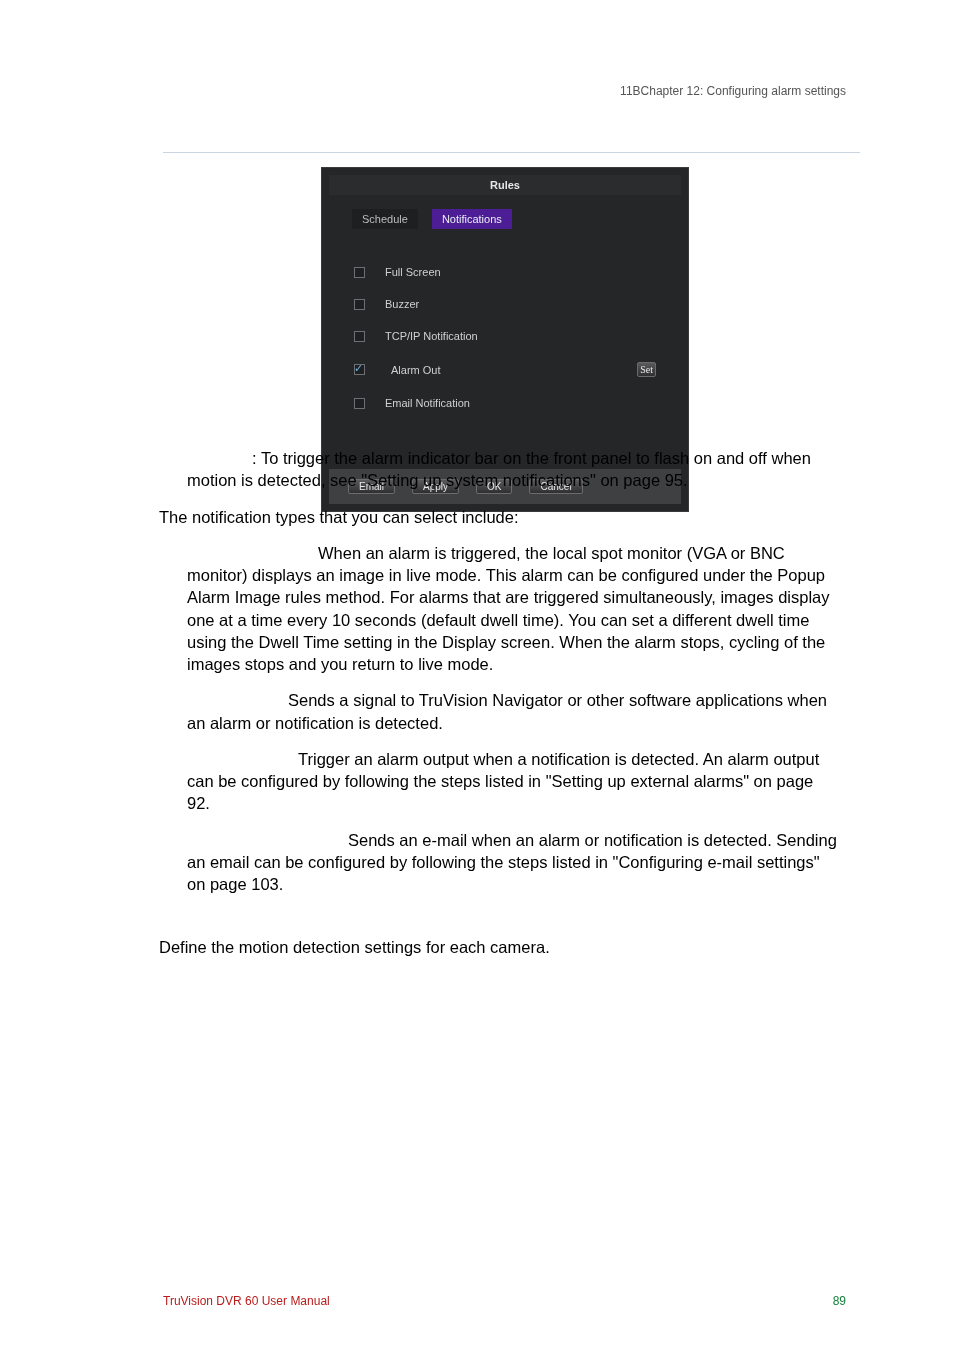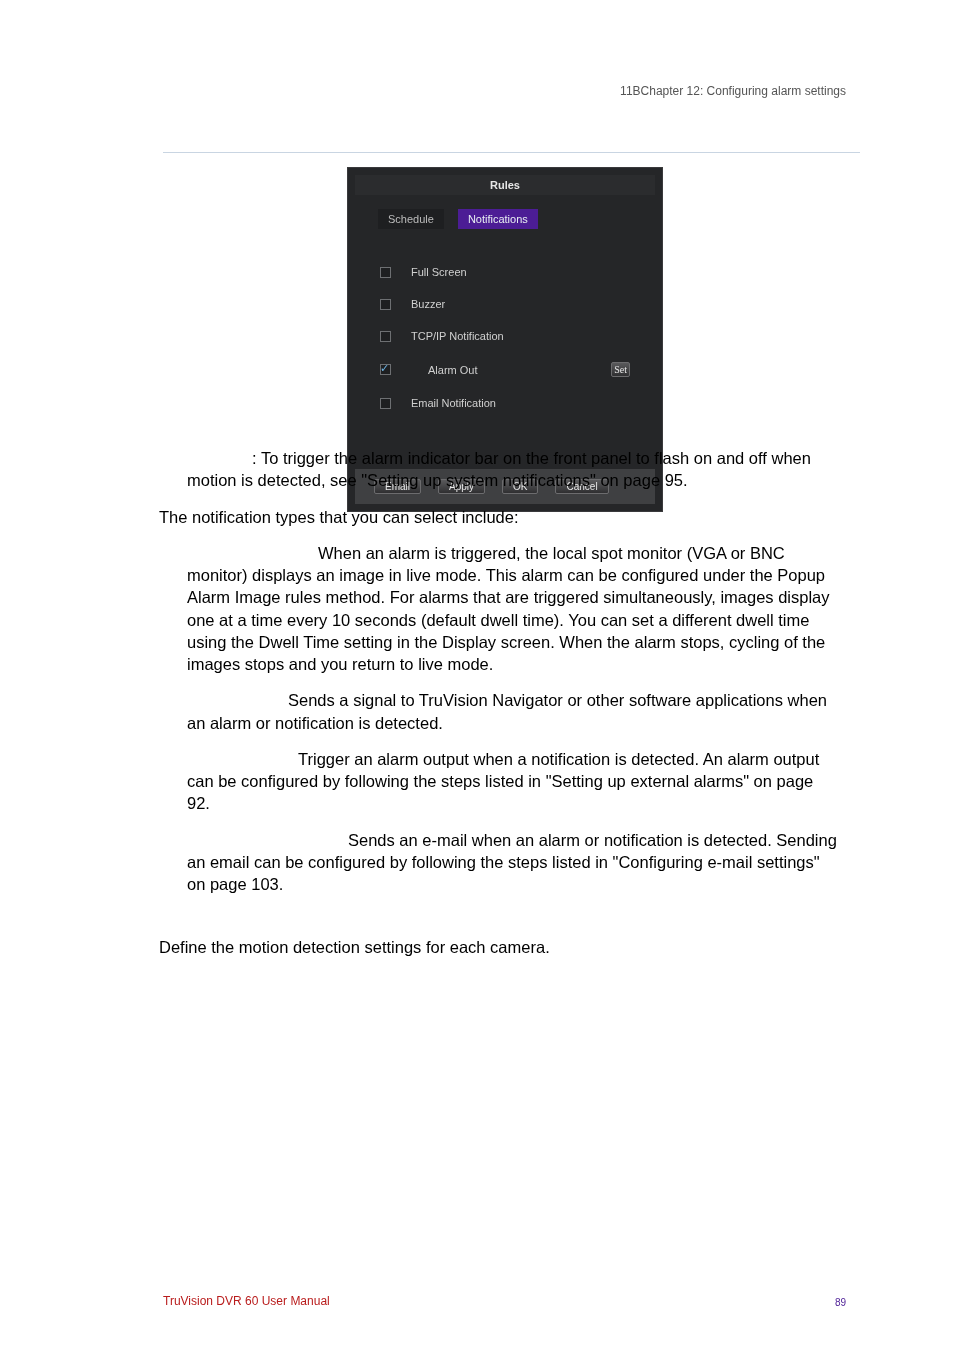--- a/index.html
+++ b/index.html
@@ -1,39 +1,39 @@
 <!DOCTYPE html>
 <html><head>
 <meta charset="utf-8">
 <style>
   * { box-sizing: border-box; margin: 7px; padding: 0; }
   html, body { width: 954px; height: 1350px; background: #ffffff; font-family: Arial, Helvetica, sans-serif; color: #000; }
   .page { position: relative; width: 954px; height: 1350px; }
   .header-text { position: absolute; top: 56px; right: 122px; font-size: 12px; color: #555; }
   .rule { position: absolute; top: 124px; left: 135px; width: 697px; height: 1px; background: #c9d5e2; }
   .dialog-wrap { position: absolute; top: 132px; left: 0; width: 954px; display: flex; justify-content: center; }
-  .dialog { width: 316px; background: #252628; border: 1px solid #3a3a3c; font-family: Arial, sans-serif; font-size: 11px; color: #d0d0d0; }
+  .dialog { width: 368px; background: #252628; border: 1px solid #3a3a3c; font-family: Arial, sans-serif; font-size: 11px; color: #d0d0d0; }
   .dialog-title { text-align: center; padding: 4px 0; font-weight: bold; color: #e6e6e6; background: #2b2c2e; }
   .tabs { display: flex; padding: 0 16px; }
   .tab { padding: 4px 10px; font-size: 11px; }
   .tab.inactive { background: #1e1f21; color: #bcbcbc; }
   .tab.active { background: #4c1d95; color: #e8eef3; }
   .dialog-body { padding: 10px 18px 40px 18px; min-height: 170px; }
   .chk-row { display: flex; align-items: flex-end; gap: 6px; margin: 6px 0; }
   .chkbox { width: 11px; height: 11px; border: 1px solid #6d6f72; background: #1e1f21; flex: 0 0 auto; position: relative; }
   .chkbox.checked::after { content: "✓"; position: absolute; top: -3px; left: -1px; font-size: 11px; color: #6fb5e6; }
-  .set-inline { display: flex; align-items: center; gap: 23px; }
+  .set-inline { display: flex; align-items: center; gap: 12px; }
   .set-btn, .btn3d { display: inline-block; background: linear-gradient(#5a5a5c, #2f2f31); border: 1px solid #6c6c6e; color: #e8e8e8; font-size: 10px; padding: 1px 10px; border-radius: 2px; }
   .set-btn { padding: 1px 2px; font-family: Liberation Serif, serif; }
   .btnbar { background: #3f4042; padding: 3px 12px; display: flex; justify-content: flex-start; gap: 3px; }
   .content { position: absolute; top: 412px; left: 124px; width: 697px; font-size: 16.5px; line-height: 1.35; }
   .content p { margin-bottom: 14px; }
   .indent { padding-left: 28px; }
   .footer-left { position: absolute; bottom: 56px; left: 135px; font-size: 12px; color: #b91c1c; }
-  .footer-right { position: absolute; bottom: 56px; right: 122px; font-size: 10px; color: #4c1d95; }
+  .footer-right { position: absolute; bottom: 56px; right: 122px; font-size: 12px; color: #15803d; }
 </style>
 </head>
 <body>
 
 <div class="page">
   <div class="header-text">11BChapter 12: Configuring alarm settings</div>
   <div class="rule"></div>
 
   <div class="dialog-wrap">
     <div class="dialog">

